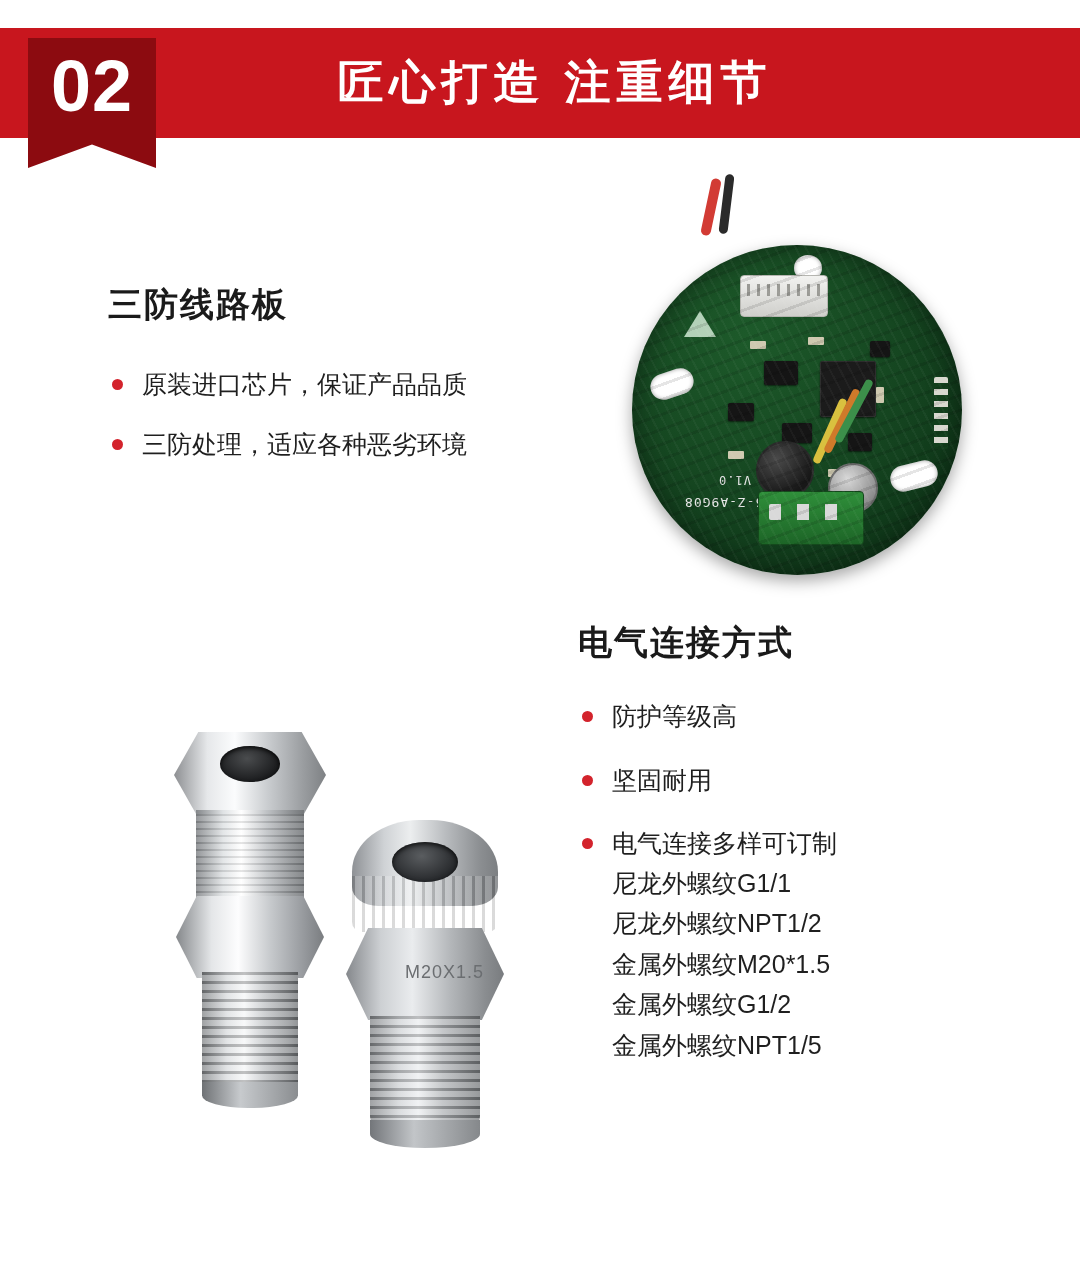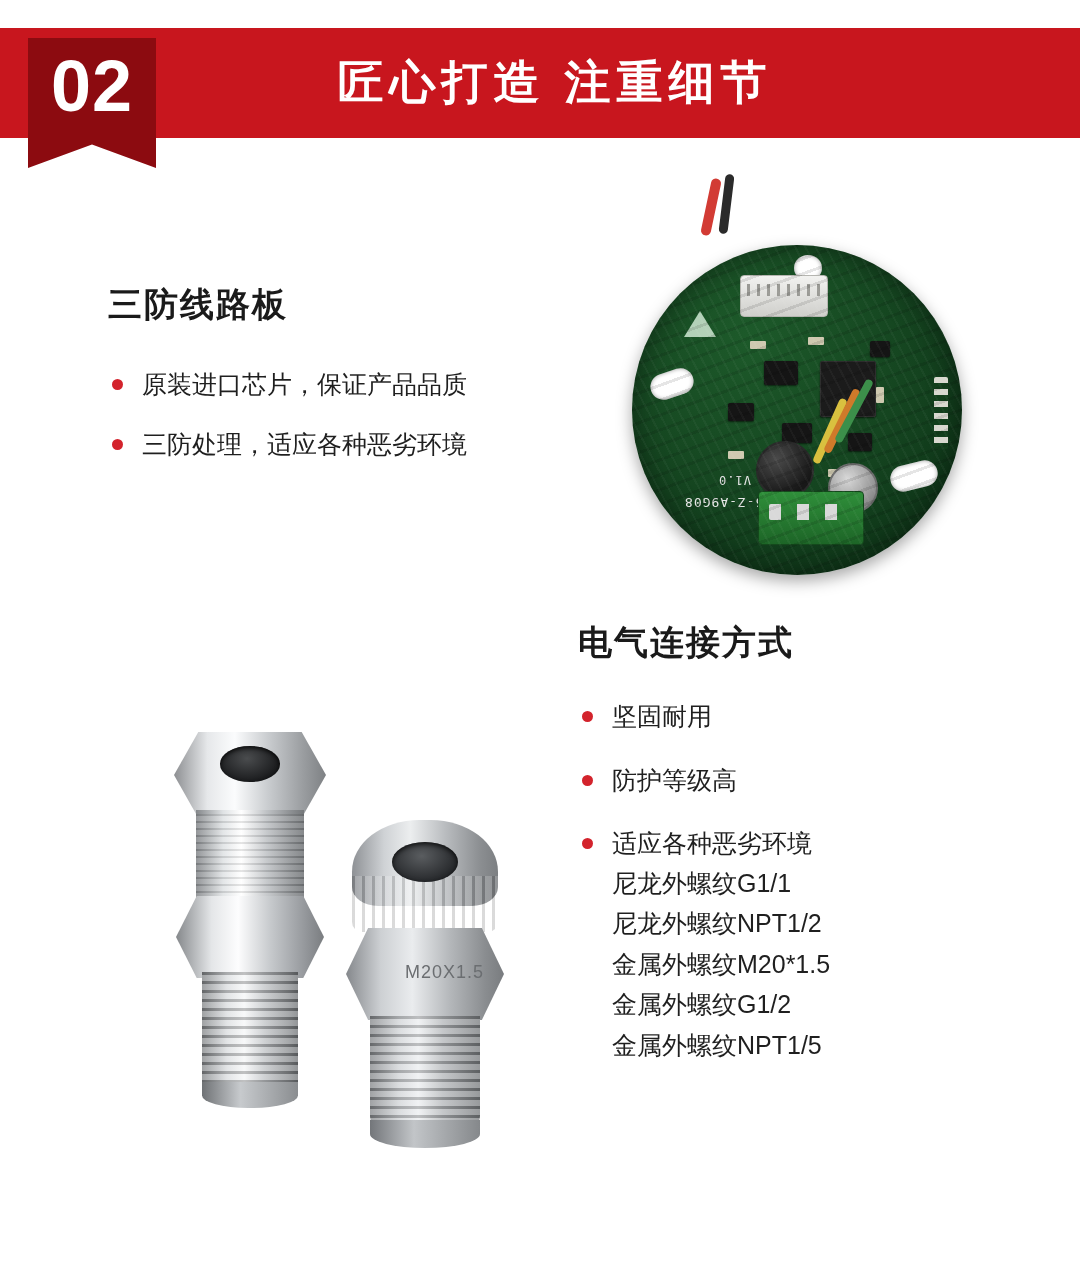--- a/index.html
+++ b/index.html
@@ -433,24 +433,24 @@
     <div class="term-green"></div>
   </div>
   <div class="wire-y"></div>
   <div class="wire-o"></div>
   <div class="wire-g"></div>
 </div>
 
 <div class="sec2-text">
   <div class="sec-title">电气连接方式</div>
   <ul class="bullets">
+    <li>防护等级高</li>
     <li>坚固耐用</li>
-    <li>防护等级高</li>
     <li>
-      <span>适应各种恶劣环境</span>
+      <span>电气连接多样可订制</span>
       <span class="sub">尼龙外螺纹G1/1</span>
       <span class="sub">尼龙外螺纹NPT1/2</span>
       <span class="sub">金属外螺纹M20*1.5</span>
       <span class="sub">金属外螺纹G1/2</span>
       <span class="sub">金属外螺纹NPT1/5</span>
     </li>
   </ul>
 </div>
 
 <div class="conn-wrap">

